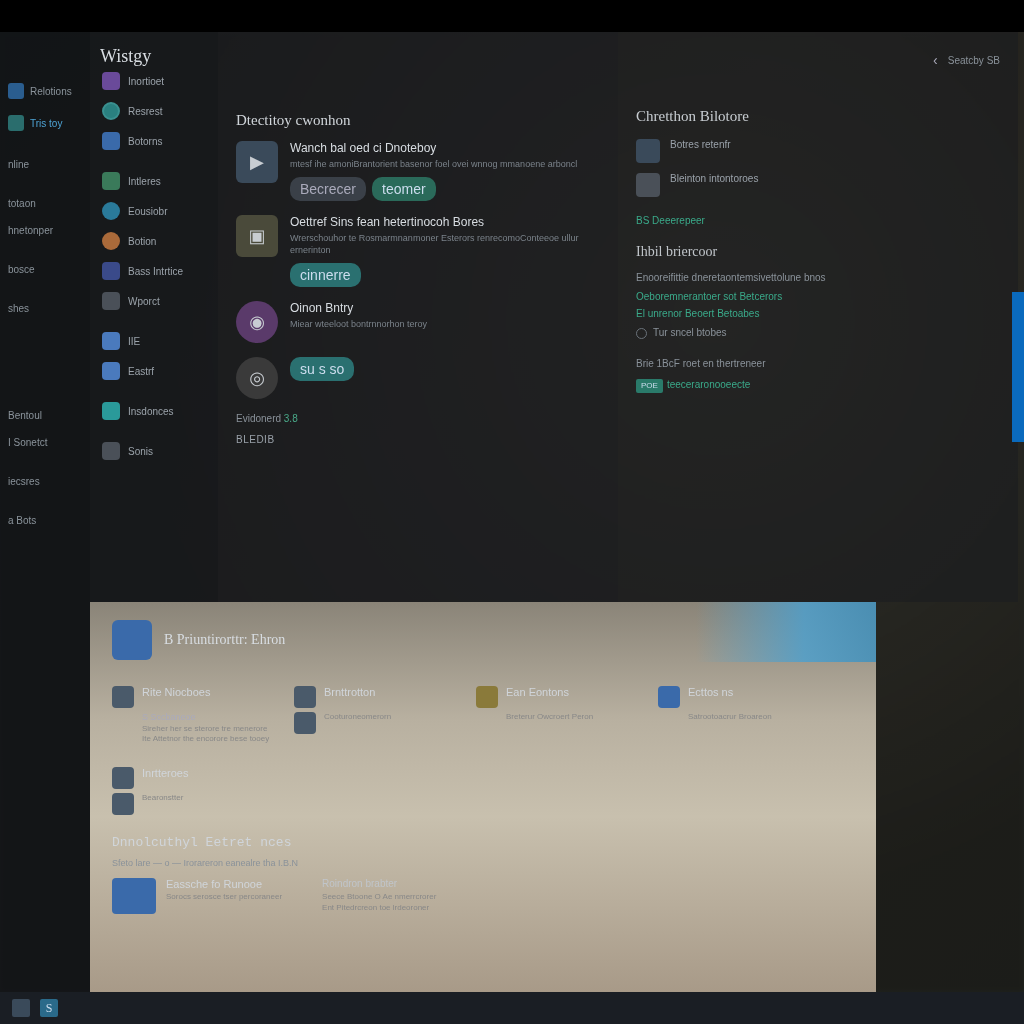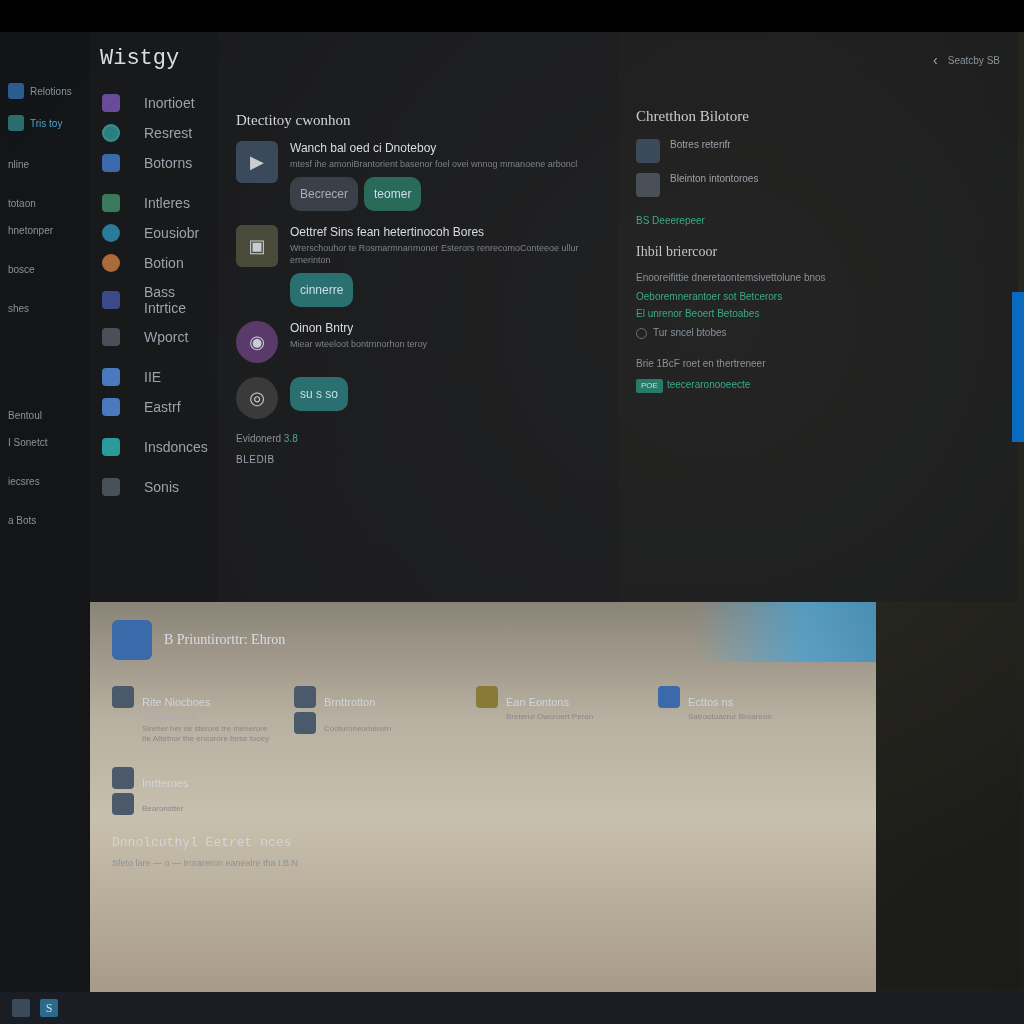--- a/index.html
+++ b/index.html
@@ -9,22 +9,22 @@
 
 .rail{position:absolute;left:0;top:0;width:90px;height:100%;background:rgba(18,20,24,.85);padding:45px 6px;color:#9aa;font-size:10px}
 .rail-item{display:flex;align-items:center;gap:6px;padding:6px 2px;margin-bottom:4px;color:#8a939b;cursor:pointer;border-radius:3px}
 .rail-item.active{color:#4da3d4}
 .rail-sp{height:12px}
 .ri-icon{width:16px;height:16px;background:#3a4048;border-radius:3px;flex-shrink:0}
 .ri-icon.blue{background:#2a5d8f}
 .ri-icon.teal{background:#2a6d6d}
 
 .sidebar{position:absolute;left:90px;top:0;width:128px;height:570px;background:rgba(22,24,28,.78);padding:14px 10px}
-.sb-title{color:#d8dde2;font-size:22px;font-weight:400;margin-bottom:18px;font-family:Liberation Mono, monospace}
-.sb-item{display:flex;align-items:center;gap:24px;padding:5px 2px;margin-bottom:2px;color:#9ba3ab;font-size:14px;cursor:pointer;border-radius:3px}
+.sb-title{color:#d8dde2;font-size:18px;font-weight:400;font-family:Liberation Serif, serif}
+.sb-item{display:flex;align-items:center;gap:8px;padding:5px 2px;margin-bottom:2px;color:#9ba3ab;font-size:10px;cursor:pointer;border-radius:3px}
 .sb-icon{width:18px;height:18px;border-radius:4px;flex-shrink:0;display:flex;align-items:center;justify-content:center;font-size:10px}
 .sb-icon.pur{background:#6a4a9a}
 .sb-icon.tea{background:#2a8080;border:2px solid #3a9090;border-radius:50%}
 .sb-icon.blu{background:#3a6aaa}
 .sb-icon.gre{background:#3a7a5a}
 .sb-icon.cya{background:#2a7a9a;border-radius:50%}
 .sb-icon.ora{background:#aa6a3a;border-radius:50%}
 .sb-icon.dkb{background:#3a4a8a}
 .sb-icon.gry{background:#4a5058}
 .sb-icon.lbl{background:#4a7abd}
@@ -35,21 +35,21 @@
 .sec-h{font-size:15px;font-family:Georgia,serif;color:#d0d5da;margin-bottom:12px}
 .card{display:flex;gap:12px;margin-bottom:14px}
 .card-thumb{width:42px;height:42px;background:#3a4a5a;border-radius:6px;flex-shrink:0;display:flex;align-items:center;justify-content:center;font-size:18px}
 .card-thumb.t2{background:#4a4a3a}
 .card-thumb.t3{background:#5a3a6a;border-radius:50%}
 .card-thumb.t4{background:#3a3a3a;border-radius:50%}
 .card-body{flex:1}
 .card-title{font-size:12px;color:#d8dde2;margin-bottom:3px}
 .card-desc{font-size:9px;color:#7a828a;line-height:1.4;margin-bottom:6px}
 .pill-row{display:flex;gap:6px}
-.pill{padding:10px 10px;border-radius:10px;font-size:12px;cursor:pointer}
+.pill{padding:4px 10px;border-radius:10px;font-size:14px;cursor:pointer}
 .pill.gry{background:#3a4048;color:#aab}
 .pill.grn{background:#2a6a5a;color:#cde}
 .pill.tea{background:#2a7070;color:#cde}
 .link-row{font-size:10px;color:#8a929a;margin-bottom:6px}
 .link-row .lk{color:#4aaa8a}
 .sub-h{font-size:10px;color:#9aa2aa;margin:10px 0 6px;text-transform:uppercase;letter-spacing:.5px}
 
 .aside{position:absolute;left:618px;top:0;width:400px;height:570px;background:rgba(26,28,32,.6);padding:20px 18px}
 .as-top{display:flex;justify-content:flex-end;align-items:center;gap:10px;margin-bottom:40px}
 .as-back{color:#aab;font-size:14px;cursor:pointer}
@@ -67,21 +67,21 @@
 .bluebar{position:absolute;right:0;top:260px;width:12px;height:150px;background:#0a6abd}
 
 .lower{position:absolute;left:90px;top:570px;width:786px;height:390px}
 .beach{position:absolute;inset:0;background:linear-gradient(180deg,#8a8478 0%,#b8b0a0 30%,#c8c0ae 55%,#a89a88 100%)}
 .beach::before{content:'';position:absolute;right:0;top:0;width:180px;height:60px;background:linear-gradient(90deg,transparent,#4aa0d0 60%,#3a90c0);opacity:.8}
 .low-head{position:relative;padding:18px 22px;display:flex;align-items:center;gap:12px}
 .low-thumb{width:40px;height:40px;background:#3a6aaa;border-radius:6px}
 .low-title{font-size:14px;color:#d8dde2;font-family:Georgia,serif}
 .tiles{position:relative;display:flex;gap:22px;padding:8px 22px;flex-wrap:wrap}
 .tile{width:160px}
-.tile-row{display:flex;gap:8px;align-items:flex-end;margin-bottom:4px}
+.tile-row{display:flex;gap:8px;align-items:flex-start;margin-bottom:4px}
 .tile-icon{width:22px;height:22px;background:#4a5a6a;border-radius:4px;flex-shrink:0}
 .tile-icon.b{background:#3a6aaa}
 .tile-icon.y{background:#8a7a3a}
 .tile-title{font-size:11px;color:#d0d5da}
 .tile-sub{font-size:9px;color:#aab;margin-left:30px;margin-bottom:2px}
 .tile-desc{font-size:8px;color:#888;margin-left:30px;line-height:1.3}
 .low-sec{position:relative;padding:8px 22px}
 .low-sec-h{font-size:13px;font-family:Liberation Mono, monospace;color:#d0d5da;margin-bottom:8px}
 .low-meta{font-size:9px;color:#8a929a;margin-bottom:10px}
 .low-cards{display:flex;gap:40px}
@@ -321,20 +321,34 @@
           </div>
         <div class="tile-row">
             <span class="tile-icon"></span>
             <span class="tile-desc" style="margin:0">Bearonstter</span>
           </div>
       </div>
     </div>
     <div class="low-sec">
       <div class="low-sec-h">Dnnolcuthyl Eetret nces</div>
       <div class="low-meta">Sfeto lare — o — Irorareron eanealre tha I.B.N</div>
+      <div class="low-cards">
+        <div class="low-card">
+          <div class="low-card-thumb"></div>
+          <div class="low-card-body">
+            <div class="t">Eassche fo Runooe</div>
+            <div class="d">Sorocs serosce tser percoraneer</div>
+          </div>
+        </div>
+        <div class="low-col">
+          <div class="t">Roindron brabter</div>
+          <div class="d">Seece Btoone O Ae nmerrcrorer</div>
+          <div class="d">Ent Pitedrcreon toe lrdeoroner</div>
+        </div>
+      </div>
     </div>
   </div>
 </div>
 
 <div class="taskbar">
   <div class="tb-icon"></div>
   <div class="tb-icon s">S</div>
 </div>
 
 </body></html>

